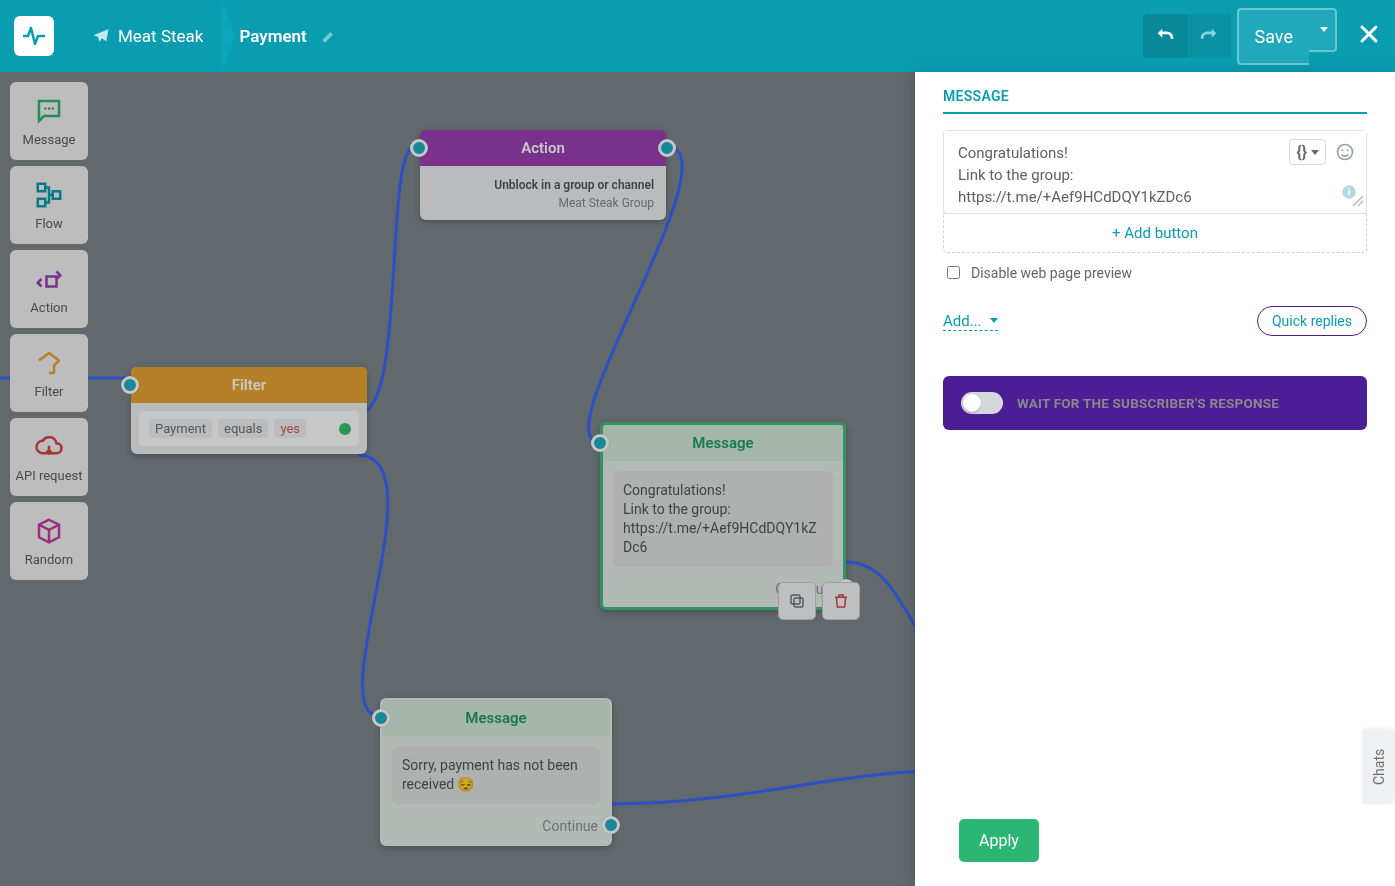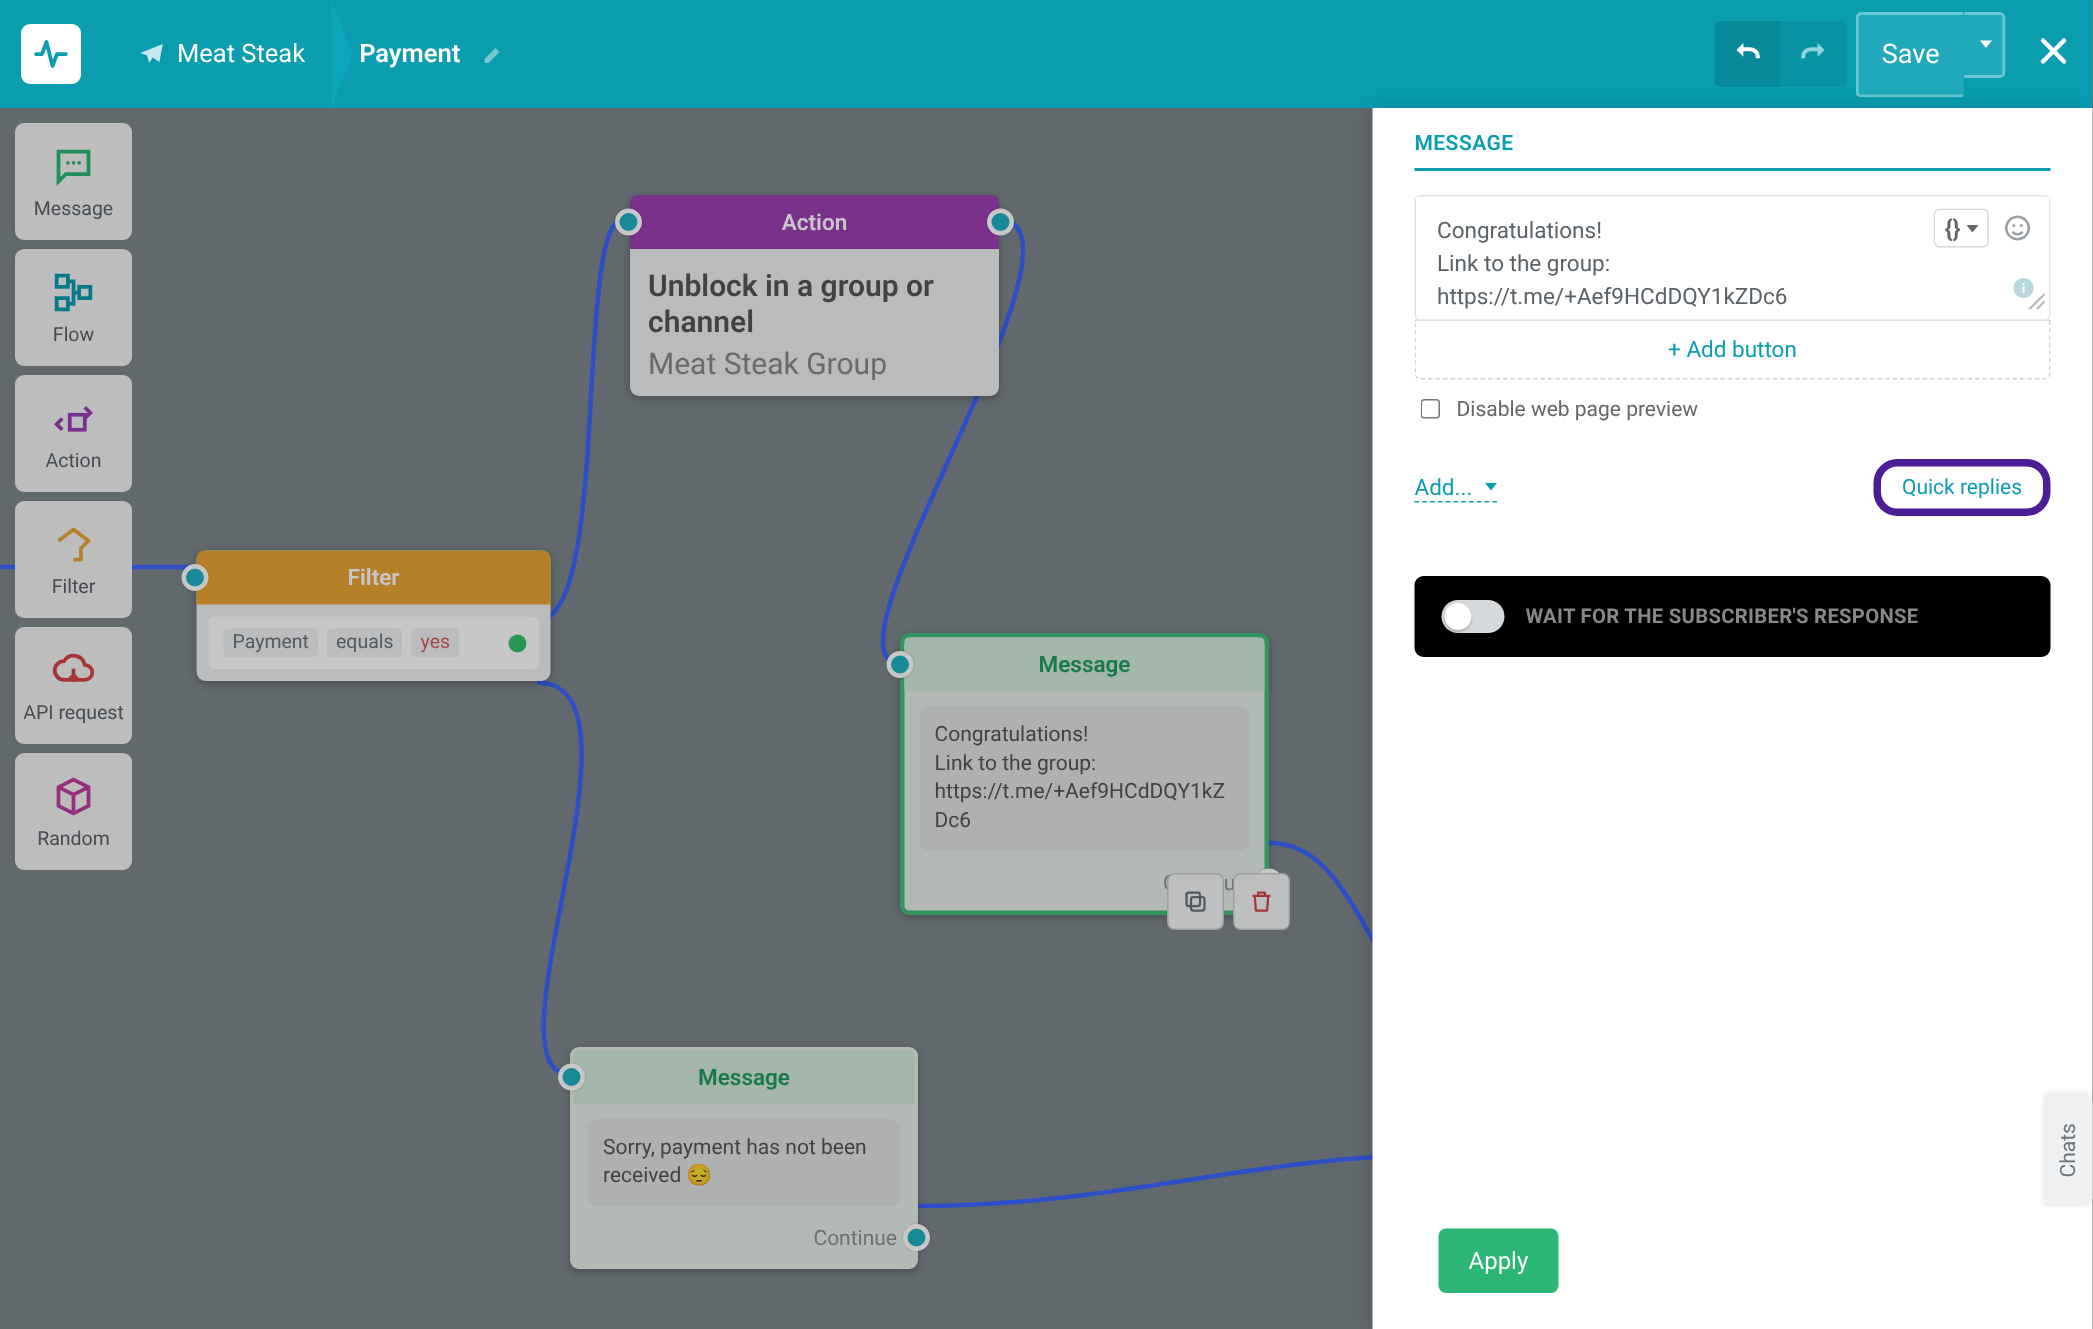--- a/index.html
+++ b/index.html
@@ -48,21 +48,21 @@
   .tb-item .ic{width:30px;height:30px;display:flex;align-items:center;justify-content:center;}
 
   
   .canvas{position:absolute;left:0;top:72px;right:0;bottom:0;background:var(--gray-bg);z-index:2;}
   svg.wires{position:absolute;left:0;top:0;width:100%;height:100%;pointer-events:none;}
 
   
   .node{position:absolute;border-radius:6px;background:#eef0f1;box-shadow:0 2px 6px rgba(0,0,0,.25);}
   .node .hdr{height:36px;display:flex;align-items:center;justify-content:center;font-weight:600;font-size:15px;border-radius:5px 5px 0 0;position:relative;color:#fff;}
   .port{width:18px;height:18px;border-radius:50%;background:var(--teal-light);border:3px solid #fff;position:absolute;cursor:pointer;box-shadow:0 0 0 1px rgba(0,0,0,.05);}
-  .node-body{padding:10px 12px;font-size:20px;color:var(--text-dark);text-align:left;}
+  .node-body{padding:10px 12px;font-size:12px;color:var(--text-dark);text-align:right;}
 
   
   .n-action{left:420px;top:58px;width:246px;}
   .n-action .hdr{background:var(--purple);}
   .n-action .desc{font-weight:600;color:#555;margin-top:2px;}
   .n-action .sub{color:#888;margin-top:4px;}
 
   
   .n-filter{left:131px;top:295px;width:236px;}
   .n-filter .hdr{background:var(--orange);}
@@ -92,23 +92,23 @@
   .msg-edit .tools{position:absolute;right:8px;top:8px;display:flex;gap:6px;align-items:center;}
   .tool-pill{border:1px solid #d5d8da;border-radius:4px;display:flex;align-items:center;height:26px;padding:0 6px;cursor:pointer;color:#666;}
   .tool-ic{width:26px;height:26px;display:flex;align-items:center;justify-content:center;color:#9aa0a4;cursor:pointer;}
   .info-ic{position:absolute;right:8px;bottom:8px;color:#9aa0a4;}
   .resize-ic{position:absolute;right:2px;bottom:2px;color:#b6bbbe;}
   .msg-textarea{border:none;outline:none;width:100%;min-height:78px;resize:none;padding:12px 60px 12px 14px;font-size:15px;color:#5a6268;line-height:1.45;}
   .add-btn-row{border:1px dashed #cfd3d6;border-top:1px dashed #cfd3d6;text-align:center;padding:10px;color:var(--teal);font-size:15px;cursor:pointer;border-radius:0 0 4px 4px;margin-top:-1px;}
   .chk-row{display:flex;align-items:center;gap:8px;margin-top:10px;font-size:14px;color:#666;}
   .row-split{display:flex;justify-content:space-between;align-items:center;margin-top:24px;}
   .add-link{color:var(--teal);font-size:15px;border-bottom:1px dashed var(--teal);cursor:pointer;display:inline-flex;align-items:center;gap:4px;}
-  .quick-chip{border:5px solid #4c1d95;color:var(--teal);padding:6px 14px;border-radius:16px;font-size:14px;cursor:pointer;}
-
-  .wait-box{margin-top:40px;background:#000000;border-radius:6px;padding:16px 18px;display:flex;align-items:center;gap:14px;}
+  .quick-chip{border:1px solid #4c1d95;color:var(--teal);padding:6px 14px;border-radius:16px;font-size:14px;cursor:pointer;}
+
+  .wait-box{margin-top:40px;background:#4c1d95;border-radius:6px;padding:16px 18px;display:flex;align-items:center;gap:14px;}
   .toggle{width:42px;height:22px;border-radius:12px;background:#d6d9db;position:relative;cursor:pointer;}
   .toggle .knob{position:absolute;left:2px;top:2px;width:18px;height:18px;border-radius:50%;background:#fff;box-shadow:0 1px 2px rgba(0,0,0,.25);}
   .wait-label{font-size:13.5px;font-weight:700;color:#888;letter-spacing:.2px;}
 
   .panel-foot{padding:0 28px 24px;margin-left:16px;}
   .apply-btn{background:var(--green);color:#fff;border:none;border-radius:5px;padding:12px 20px;font-size:16px;cursor:pointer;}
 
   
   .chats-tab{position:absolute;right:0;top:730px;width:32px;height:74px;background:#eef0f1;border-radius:6px 0 0 6px;display:flex;align-items:center;justify-content:center;writing-mode:vertical-rl;transform:rotate(180deg);font-size:14px;color:#6c7378;cursor:pointer;z-index:11;box-shadow:0 1px 4px rgba(0,0,0,.1);}
 

